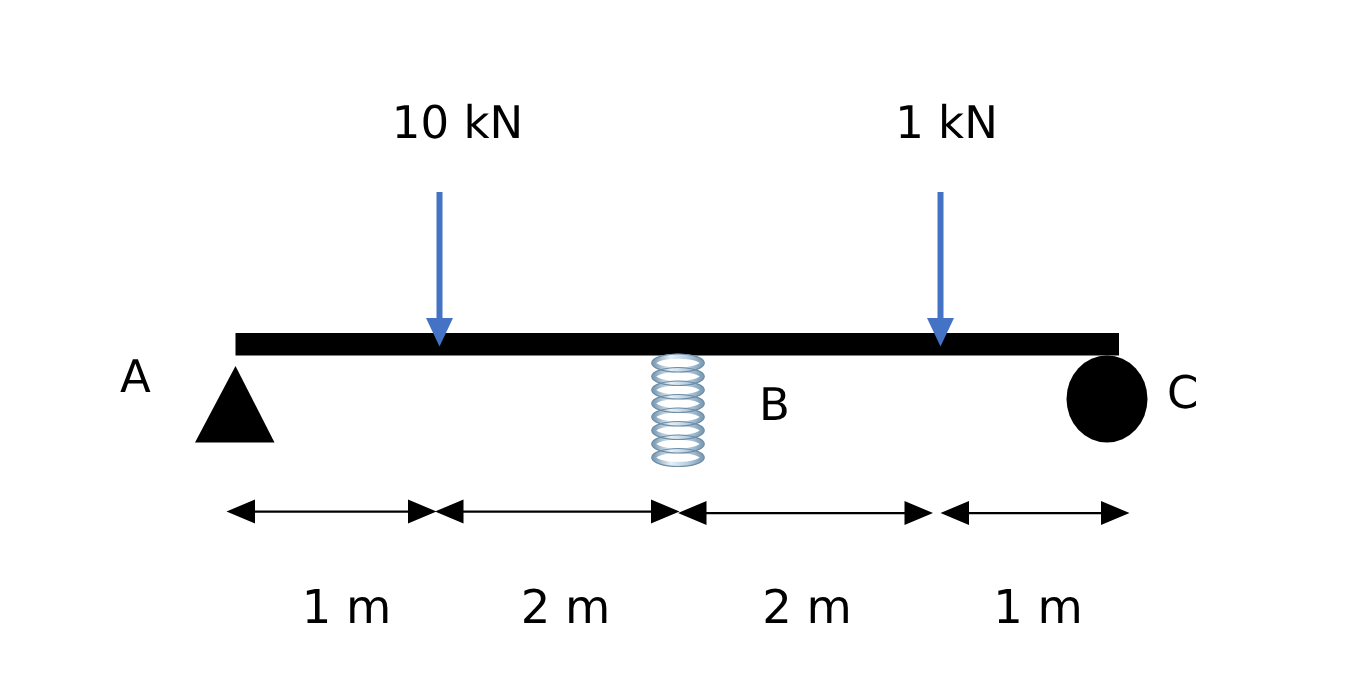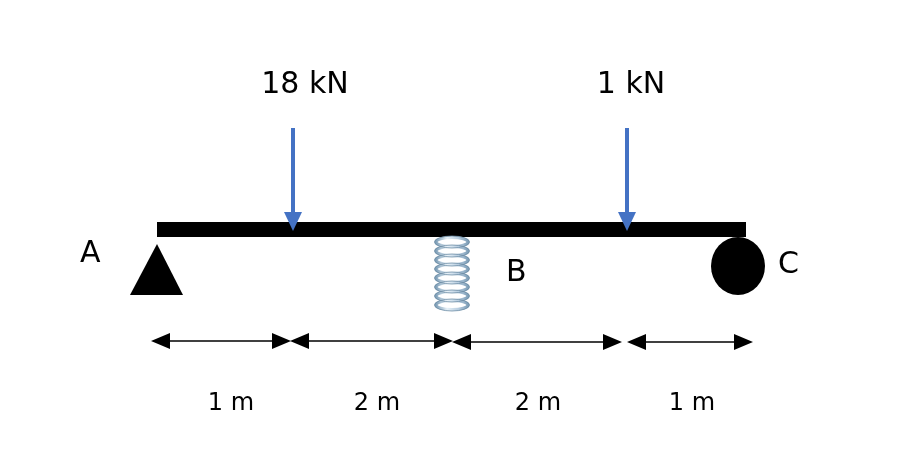--- a/index.html
+++ b/index.html
@@ -2,21 +2,21 @@
 <html><head>
   <meta charset="utf-8">
   <style>
     html, body { margin: 0; padding: 0; background: #ffffff; }
     body { width: 908px; height: 450px; position: relative; overflow: hidden; font-family: "DejaVu Sans", sans-serif; }
     .canvas { position: absolute; left: 0; top: 0; width: 908px; height: 450px; }
     .lbl { position: absolute; color: #000; font-family: "DejaVu Sans", sans-serif; font-size: 30px; line-height: 1; white-space: nowrap; }
     .lbl.center { transform: translateX(-50%); }
     .load-label { font-size: 30px; }
     .point-label { font-size: 30px; }
-    .dim-label { font-size: 24px; }
+    .dim-label { font-size: 31px; }
   </style>
 </head>
 <body>
 
 <svg class="canvas" width="908" height="450" viewBox="0 0 908 450" xmlns="http://www.w3.org/2000/svg">
   <defs>
     <linearGradient id="coilGrad" x1="0" y1="0" x2="1" y2="0">
       <stop offset="0" stop-color="#7f9fb8"></stop>
       <stop offset="0.35" stop-color="#e6f0f7"></stop>
       <stop offset="0.7" stop-color="#b7cde0"></stop>
@@ -78,21 +78,21 @@
     <polygon points="452,342 471,334 471,350" fill="#000"></polygon>
     <polygon points="622,342 603,334 603,350" fill="#000"></polygon>
   </g>
   <g>
     <line x1="636" y1="342" x2="744" y2="342" stroke="#000" stroke-width="1.5"></line>
     <polygon points="627,342 646,334 646,350" fill="#000"></polygon>
     <polygon points="753,342 734,334 734,350" fill="#000"></polygon>
   </g>
 </svg>
 
-<div class="lbl center load-label" style="left:305px; top:68px;">18 kN</div>
+<div class="lbl center load-label" style="left:305px; top:68px;">10 kN</div>
 <div class="lbl center load-label" style="left:631px; top:68px;">1 kN</div>
 
 <div class="lbl point-label" style="left:80px; top:237px;">A</div>
 <div class="lbl point-label" style="left:506px; top:256px;">B</div>
 <div class="lbl point-label" style="left:778px; top:248px;">C</div>
 
 <div class="lbl center dim-label" style="left:231px; top:390px;">1 m</div>
 <div class="lbl center dim-label" style="left:377px; top:390px;">2 m</div>
 <div class="lbl center dim-label" style="left:538px; top:390px;">2 m</div>
 <div class="lbl center dim-label" style="left:692px; top:390px;">1 m</div>

